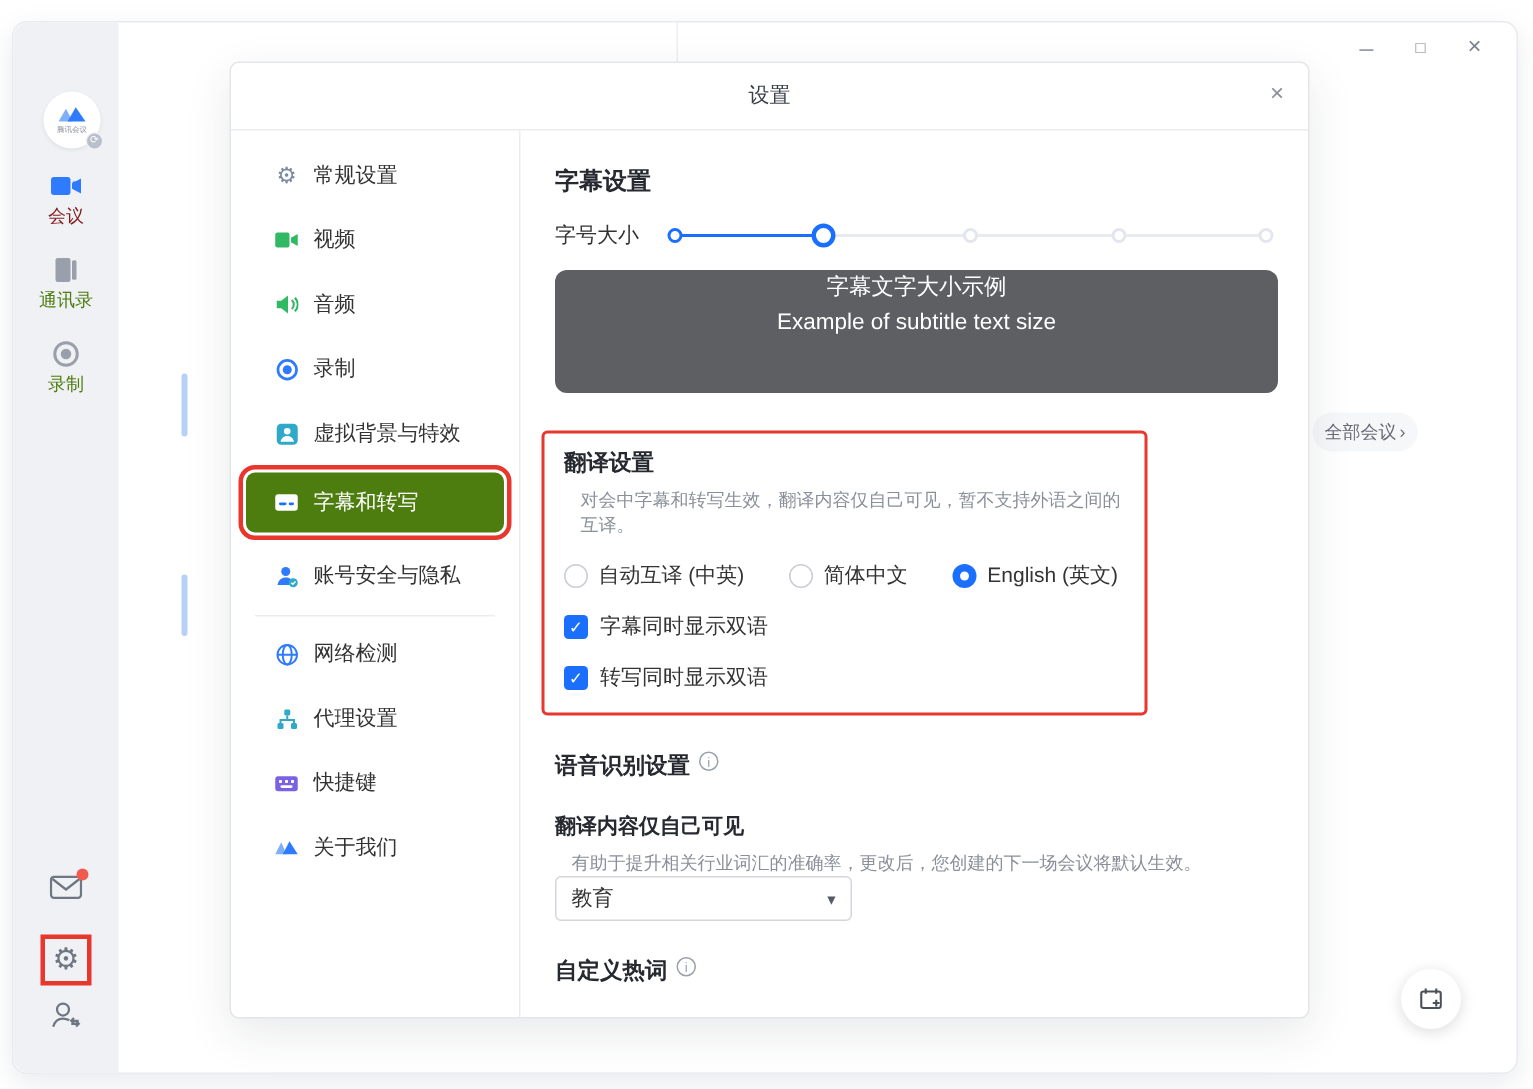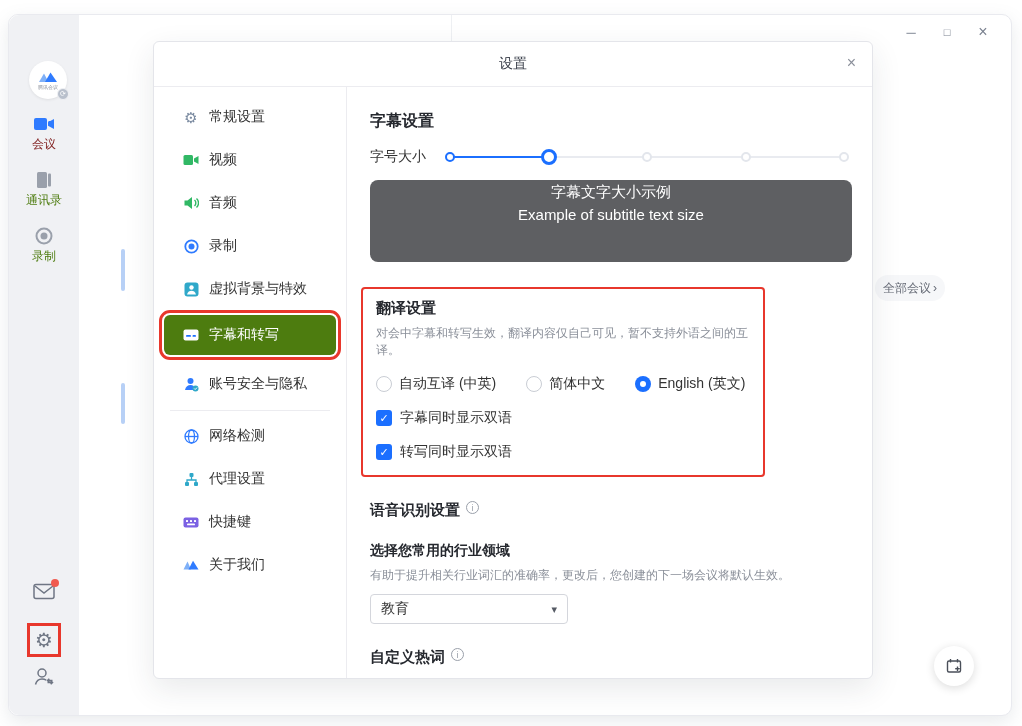--- a/index.html
+++ b/index.html
@@ -79,36 +79,36 @@
   .sl-thumb { position:absolute; top:0; width:16px; height:16px; border-radius:50%;
     background:#fff; border:3px solid #1b6fff; transform:translateX(-50%); cursor:grab; }
 
   .preview { margin-top:14px; width:482px; height:82px; background:#5e5f62; border-radius:8px;
     color:#fff; display:flex; flex-direction:column; align-items:center; }
   .preview div { font-size:15px; line-height:23px; }
 
   .annot-box { margin:25px 0 0 -9px; width:404px; border:2.5px solid #e8372c;
     border-radius:4px; padding:10px 13px 14px 13px; }
   .h2 { font-size:15px; font-weight:bold; color:#26292f; }
-  .desc { margin-top:7px; font-size:12px; color:#8a8f99; }
+  .desc { margin-top:7px; font-size:12px; color:#8a8f99;margin-left:11px; }
   .radio-row { display:flex; align-items:center; gap:30px; margin-top:16px; }
   .radio-item { display:flex; align-items:center; gap:7px; font-size:14px; cursor:pointer;justify-content:center; }
   .radio { width:16px; height:16px; border-radius:50%; border:1px solid #c9cdd4; background:#fff; flex:none; }
   .radio.checked { border:none; background:#1b6fff; position:relative; }
   .radio.checked::after { content:""; position:absolute; left:5px; top:5px; width:6px; height:6px;
     border-radius:50%; background:#fff; }
   .cb-row { display:flex; align-items:center; gap:8px; margin-top:16px; font-size:14px; cursor:pointer; }
   .cb { width:16px; height:16px; border-radius:3px; background:#1b6fff; color:#fff;
     font-size:11px; display:flex; align-items:center; justify-content:center; flex:none; }
 
   .sec-head { margin-top:24px; display:flex; align-items:flex-start; }
   .info { display:inline-flex; width:13px; height:13px; border:1px solid #9aa0aa; border-radius:50%;
     color:#9aa0aa; font-size:9px; align-items:center; justify-content:center; margin-left:6px; flex:none; }
   .h3 { margin-top:22px; font-size:14px; font-weight:bold; color:#26292f; display:flex; align-items:center; }
-  .dropdown { margin-top:10px; width:198px; height:30px; border:1px solid #d4d6dc; border-radius:4px;
+  .dropdown { width:198px; height:30px; border:1px solid #d4d6dc; border-radius:4px;
     display:flex; align-items:center; justify-content:space-between; padding:0 10px;
     font-size:14px; cursor:pointer; background:#fff; }
   .dropdown .caret { color:#555a64; font-size:11px; }
 
   svg { display:block; }
 </style>
 </head>
 <body>
 
 <div class="app-window">
@@ -390,21 +390,21 @@
             <span class="cb">✓</span>
             <span>转写同时显示双语</span>
           </div>
         </div>
 
         <div class="sec-head">
           <span class="h2">语音识别设置</span>
           <span class="info">i</span>
         </div>
 
-        <div class="h3">选择您常用的行业领域</div>
+        <div class="h3">翻译内容仅自己可见</div>
         <div class="desc">有助于提升相关行业词汇的准确率，更改后，您创建的下一场会议将默认生效。</div>
 
         <div class="dropdown">
           <span>教育</span>
           <span class="caret">▾</span>
         </div>
 
         <div class="sec-head">
           <span class="h2">自定义热词</span>
           <span class="info">i</span>

